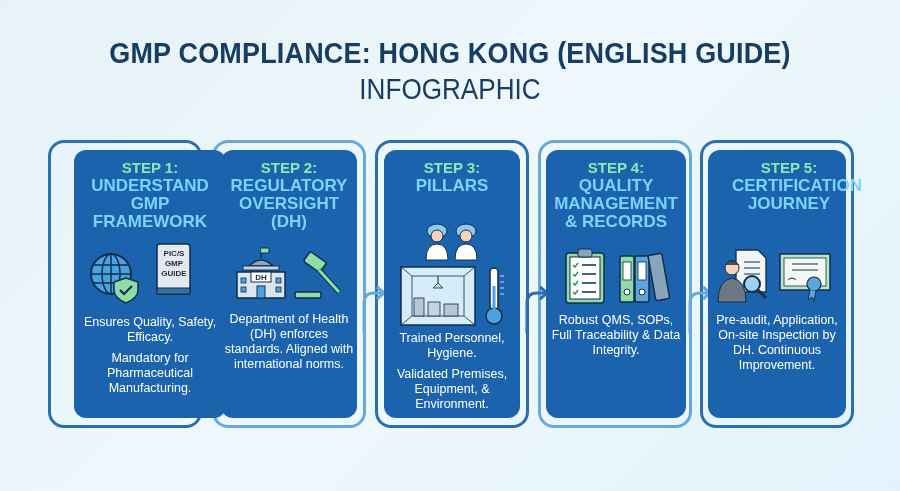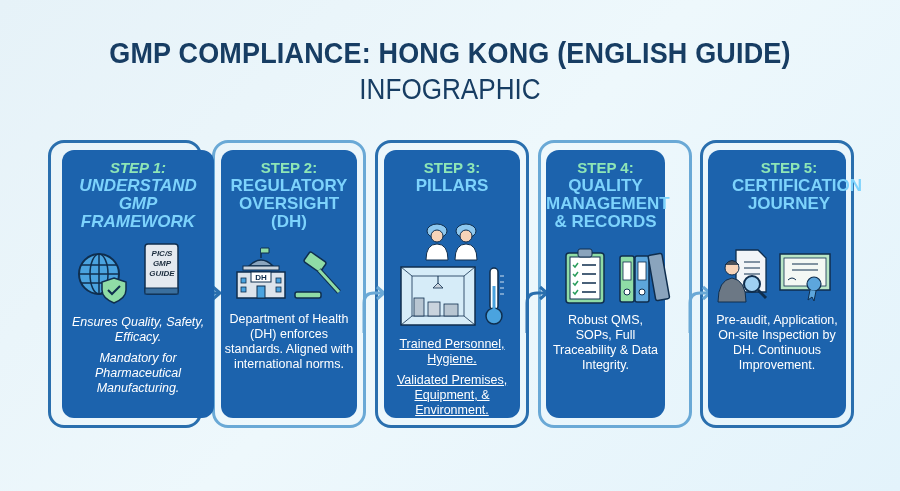--- a/index.html
+++ b/index.html
@@ -65,21 +65,21 @@
 </svg>
 <svg class="arrow" style="left:523px;top:275px;width:28px;height:60px;" viewBox="0 0 28 60">
   <path d="M4 58 V28 Q4 18 14 18 H22" stroke="#2a6fae" stroke-width="3" fill="none"></path>
   <path d="M17 12 L24 18 L17 24" stroke="#2a6fae" stroke-width="3" fill="none"></path>
 </svg>
 <svg class="arrow" style="left:686px;top:275px;width:28px;height:60px;" viewBox="0 0 28 60">
   <path d="M4 58 V28 Q4 18 14 18 H22" stroke="#6aa9d6" stroke-width="3" fill="none"></path>
   <path d="M17 12 L24 18 L17 24" stroke="#6aa9d6" stroke-width="3" fill="none"></path>
 </svg>
 
-<div class="card" style="left:62px;width:152px;font-style:italic;">
+<div class="card" style="left:74px;width:152px;">
   <div class="step-label">STEP 1:</div>
   <div class="step-title">UNDERSTAND</div>
   <div class="step-title">GMP</div>
   <div class="step-title">FRAMEWORK</div>
   <div class="icons" style="top:98px;">
     <svg width="60" height="56" viewBox="0 0 60 56" style="position:absolute;left:12px;top:0;">
       <circle cx="25" cy="26" r="20" fill="#4aa3df" stroke="#0f2e4e" stroke-width="2"></circle>
       <ellipse cx="25" cy="26" rx="9" ry="20" fill="none" stroke="#0f2e4e" stroke-width="1.5"></ellipse>
       <line x1="5" y1="26" x2="45" y2="26" stroke="#0f2e4e" stroke-width="1.5"></line>
       <line x1="25" y1="6" x2="25" y2="46" stroke="#0f2e4e" stroke-width="1.5"></line>
@@ -153,27 +153,27 @@
       <line x1="38" y1="10" x2="38" y2="18" stroke="#0f2e4e" stroke-width="1"></line>
       <path d="M33 22 L38 17 L43 22 Z" fill="#c9d3dd" stroke="#0f2e4e" stroke-width="0.8"></path>
     </svg>
     <svg width="24" height="60" viewBox="0 0 24 60" style="position:absolute;left:100px;top:44px;">
       <rect x="6" y="2" width="8" height="42" rx="4" fill="#fff" stroke="#0f2e4e" stroke-width="1.5"></rect>
       <circle cx="10" cy="50" r="8" fill="#4aa3df" stroke="#0f2e4e" stroke-width="1.5"></circle>
       <rect x="8.5" y="20" width="3" height="28" fill="#4aa3df"></rect>
       <path d="M16 10 H20 M16 16 H20 M16 22 H20 M16 28 H20" stroke="#cfe2f1" stroke-width="1"></path>
     </svg>
   </div>
-  <div class="desc" style="position:absolute;top:187px;left:3px;right:3px;text-decoration:underline;">
+  <div class="desc" style="position:absolute;top:181px;left:3px;right:3px;">
     <p>Trained Personnel, Hygiene.</p>
     <p>Validated Premises, Equipment, &amp; Environment.</p>
   </div>
 </div>
 
-<div class="card" style="left:546px;width:119px;border-radius:13px;">
+<div class="card" style="left:546px;width:140px;">
   <div class="step-label">STEP 4:</div>
   <div class="step-title">QUALITY</div>
   <div class="step-title">MANAGEMENT</div>
   <div class="step-title">&amp; RECORDS</div>
   <div class="icons" style="top:98px;">
     <svg width="42" height="56" viewBox="0 0 42 56" style="position:absolute;left:18px;top:0;">
       <rect x="2" y="5" width="38" height="50" rx="3" fill="#8fdca6" stroke="#0f2e4e" stroke-width="1.5"></rect>
       <rect x="6" y="9" width="30" height="42" fill="#fff" stroke="#0f2e4e" stroke-width="1"></rect>
       <rect x="14" y="1" width="14" height="8" rx="2" fill="#8aa4bd" stroke="#0f2e4e" stroke-width="1"></rect>
       <path d="M9 17 L11 19 L14 15 M9 26 L11 28 L14 24 M9 35 L11 37 L14 33 M9 44 L11 46 L14 42" stroke="#2a9d5c" stroke-width="1.5" fill="none"></path>

